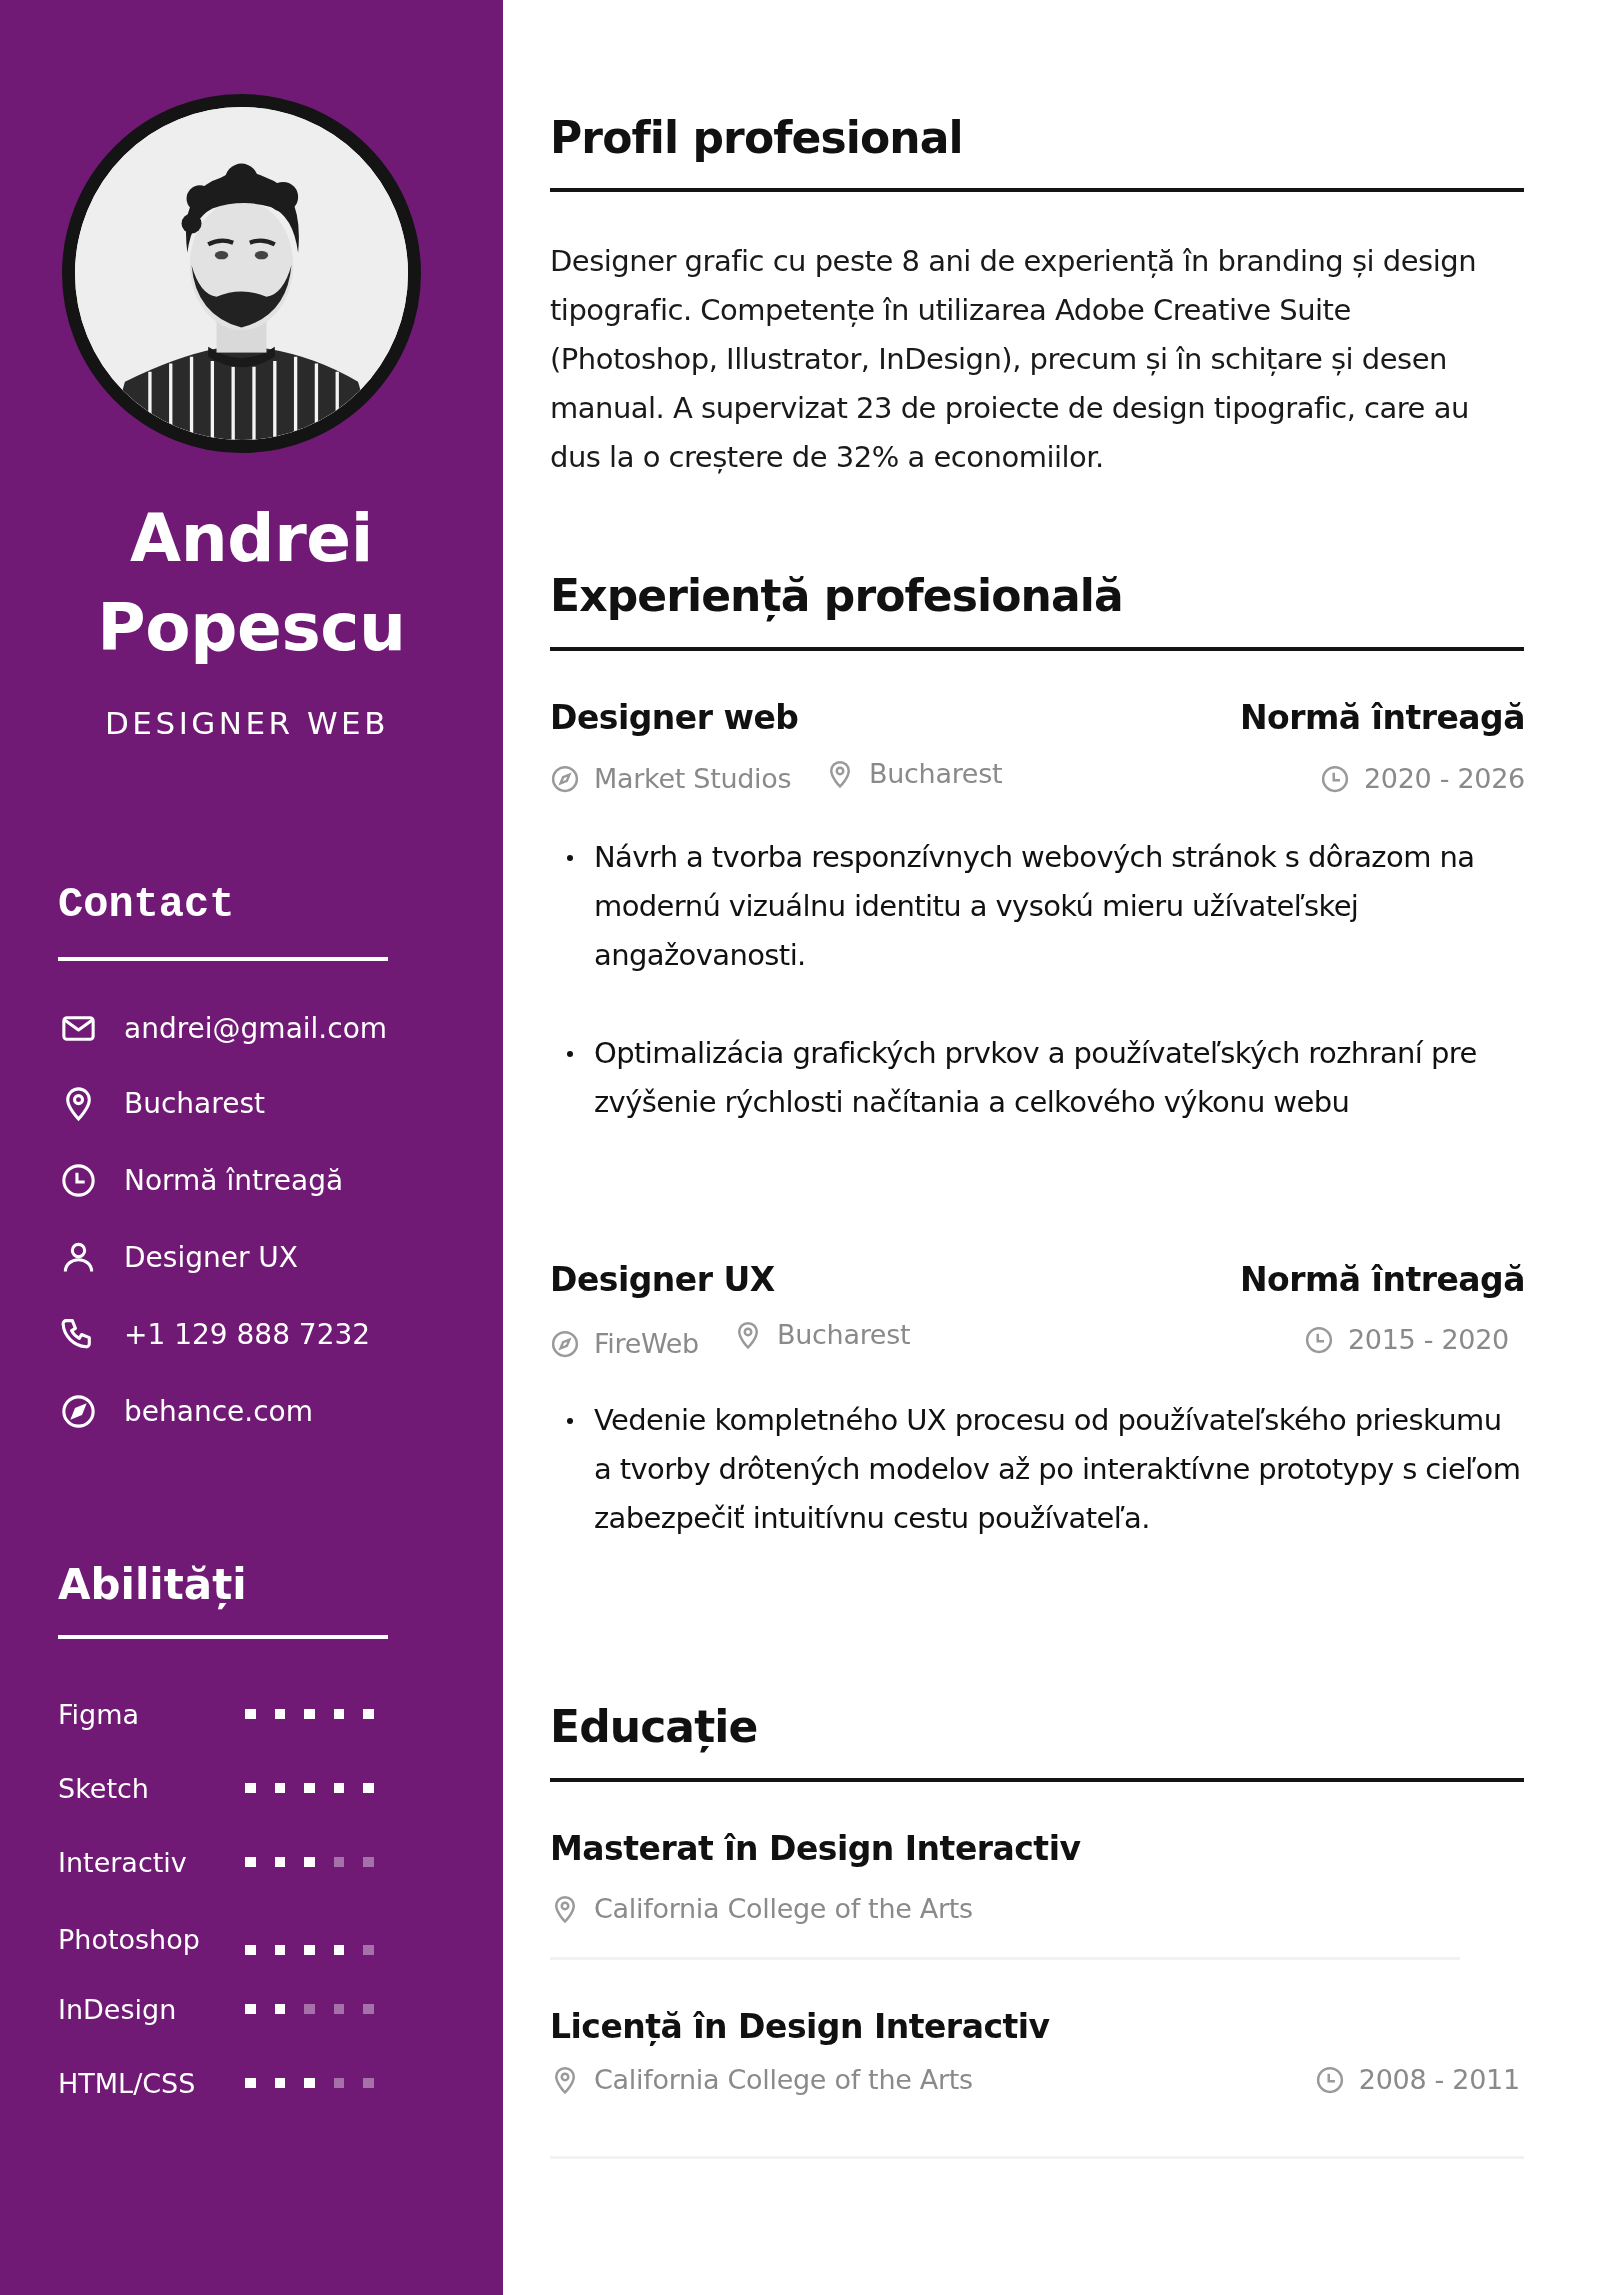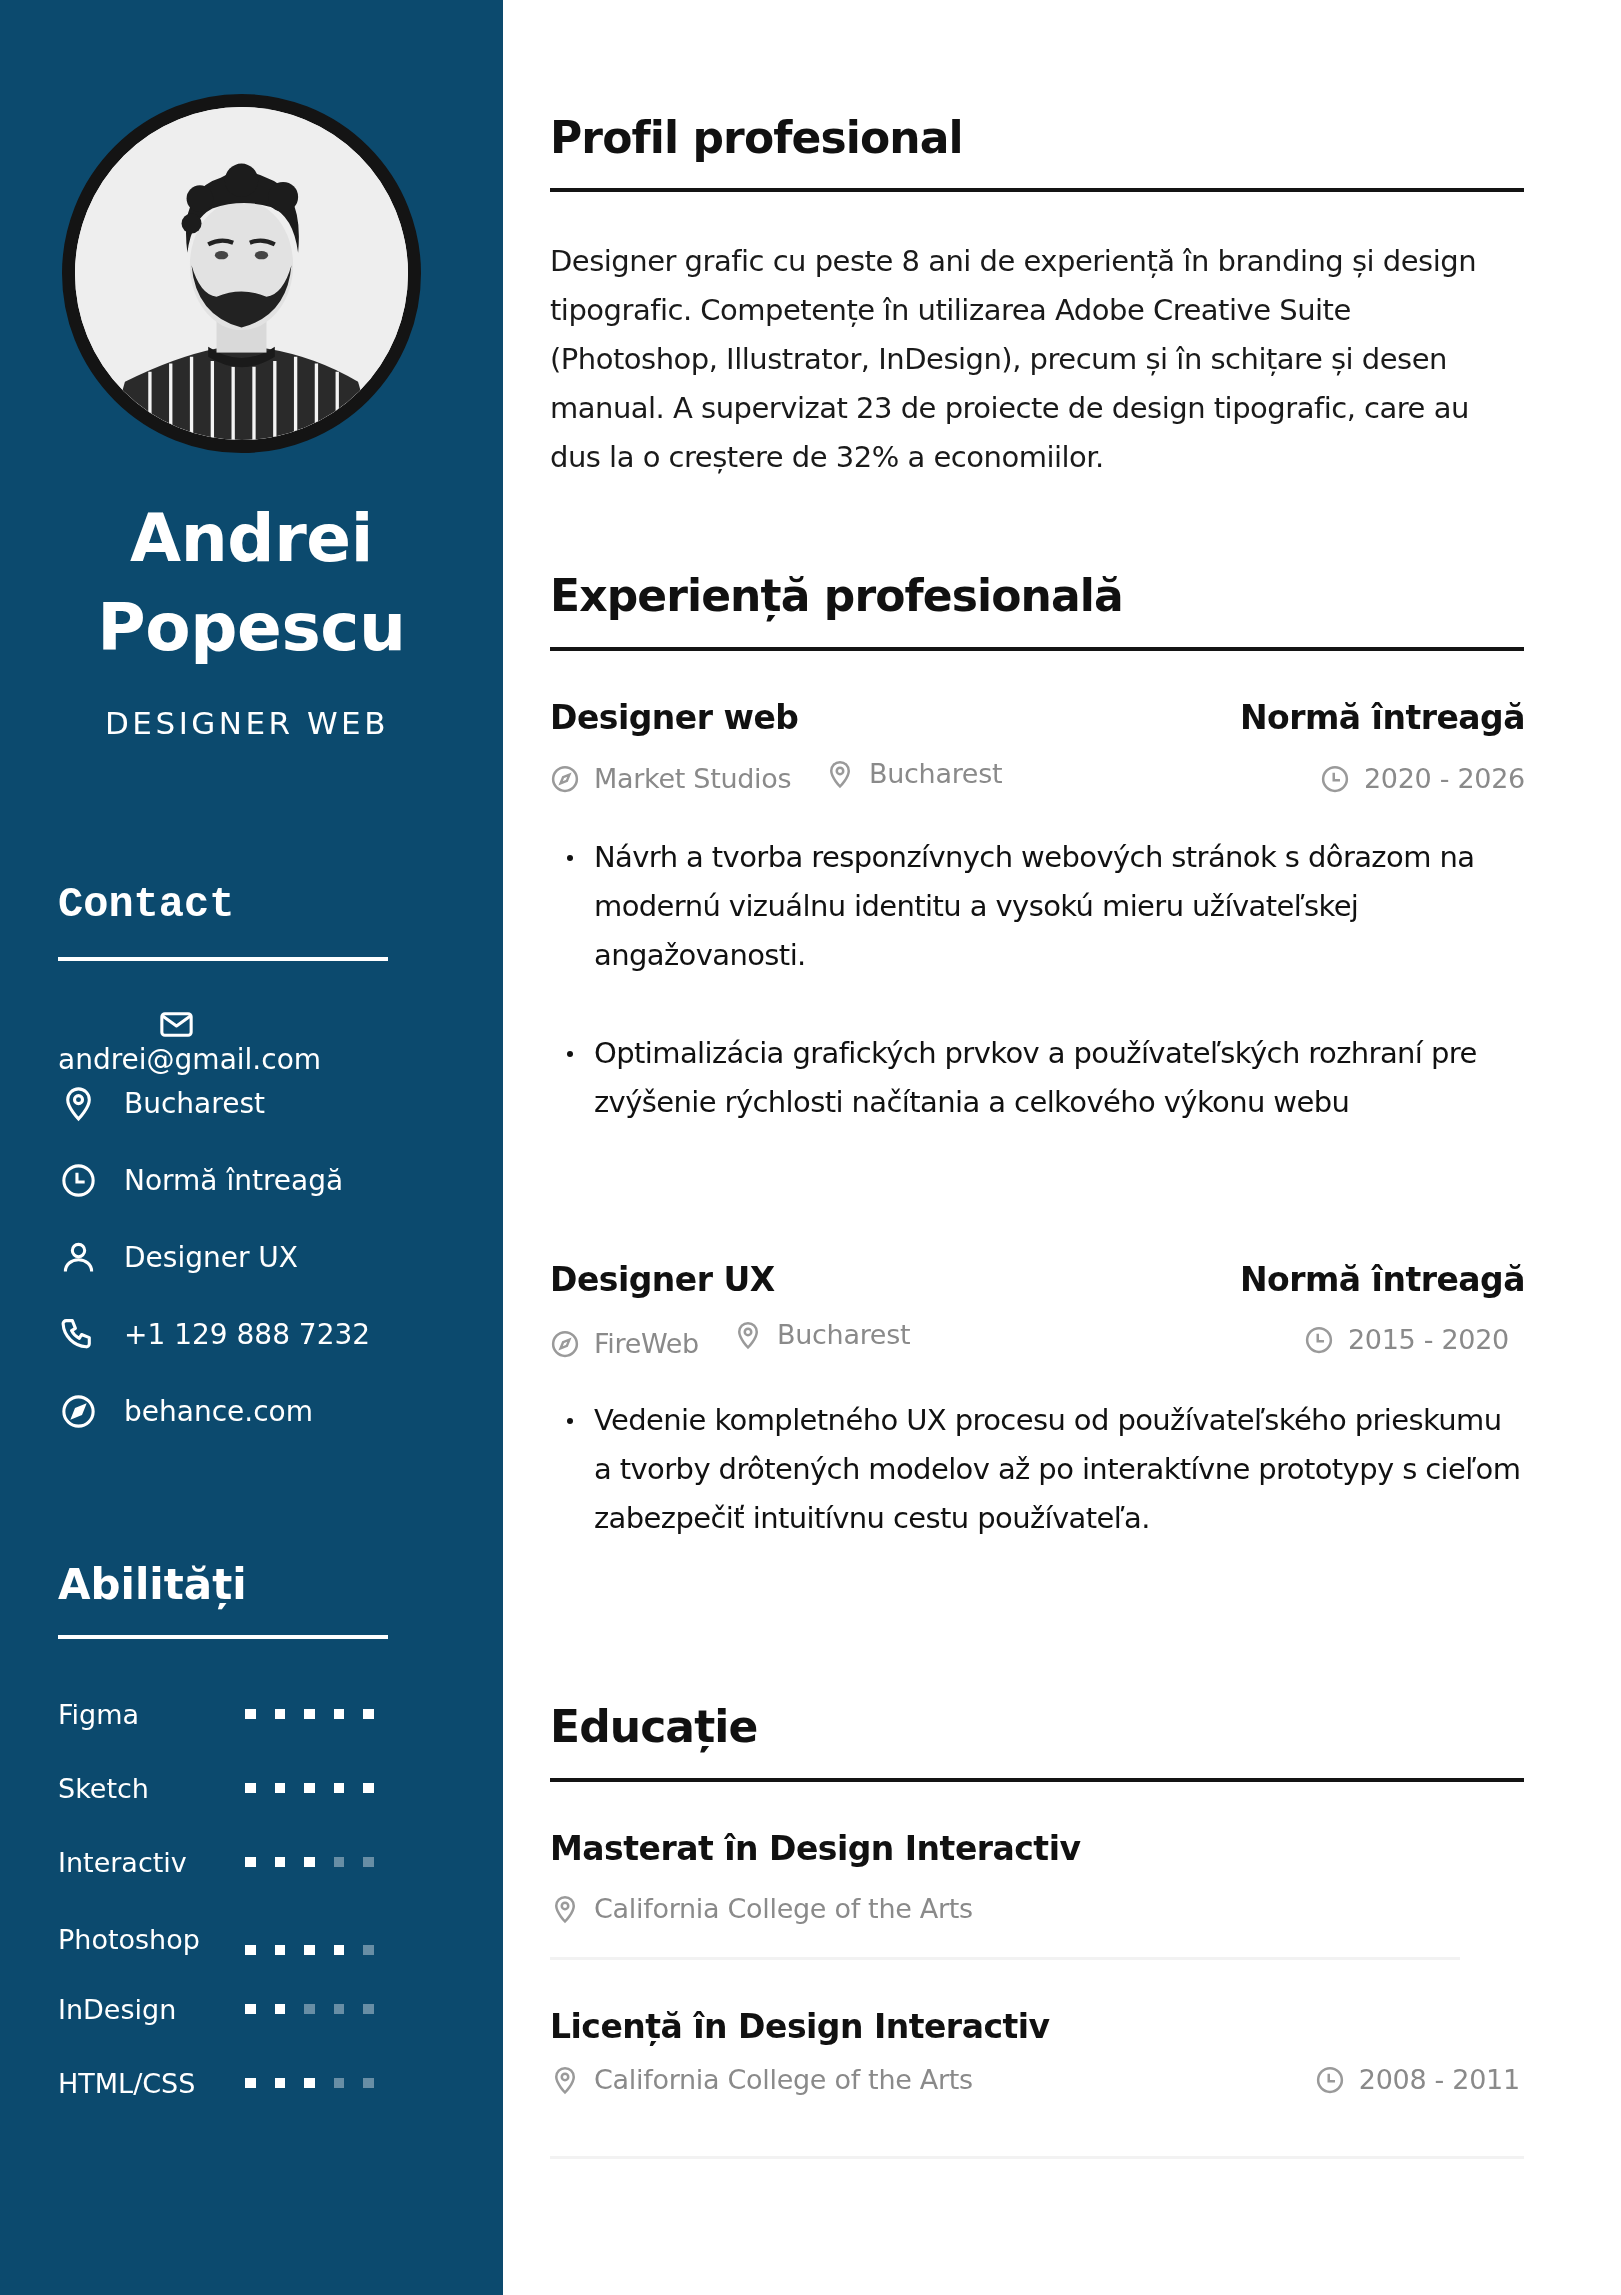--- a/index.html
+++ b/index.html
@@ -2,21 +2,21 @@
 <html style="font-size:14px"><head>
 <meta charset="utf-8">
 <style>
   * { box-sizing: border-box; margin: 0; padding: 0; }
   html, body { width: 1622px; height: 2295px; background: #ffffff; }
   body { position: relative; font-family: "Liberation Sans", sans-serif; color: #111; overflow: hidden; }
 
   
   .sidebar {
     position: absolute; left: 0; top: 0; width: 503px; height: 2295px;
-    background: #0c4a6e; color: #fff;
+    background: #701a75; color: #fff;
   }
   .photo {
     position: absolute; left: 62px; top: 94px; width: 359px; height: 359px;
     border-radius: 50%; border: 13px solid #141414; overflow: hidden;
     background: #efefef;
   }
   .photo svg { width: 100%; height: 100%; display: block; }
   .name {
     position: absolute; left: 0; width: 503px; text-align: center;
     font-family: "DejaVu Sans", sans-serif; font-weight: bold; font-size: 66px;
@@ -129,21 +129,21 @@
 
   <div class="name">
     <div>Andrei</div>
     <div>Popescu</div>
   </div>
   <div class="role">DESIGNER WEB</div>
 
   <div class="side-h" style="top:881px;font-family:Liberation Mono, monospace;">Contact</div>
   <div class="side-rule" style="top:957px;"></div>
 
-  <div class="contact-item" style="top:1006px;flex-direction:column;">
+  <div class="contact-item" style="top:1006px;">
     <span class="ic">
       <svg viewBox="0 0 24 24" fill="none" stroke="#fff" stroke-width="2" stroke-linejoin="round">
           <rect x="2.5" y="5" width="19" height="14" rx="2"></rect>
           <path d="M3 6.5l9 6.5 9-6.5"></path>
         </svg>
     </span>
     <span class="txt">andrei@gmail.com</span>
   </div>
   <div class="contact-item" style="top:1081px;">
     <span class="ic">

